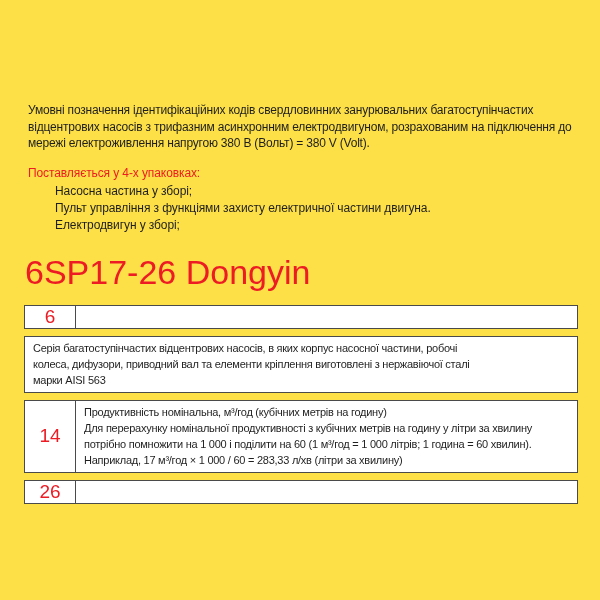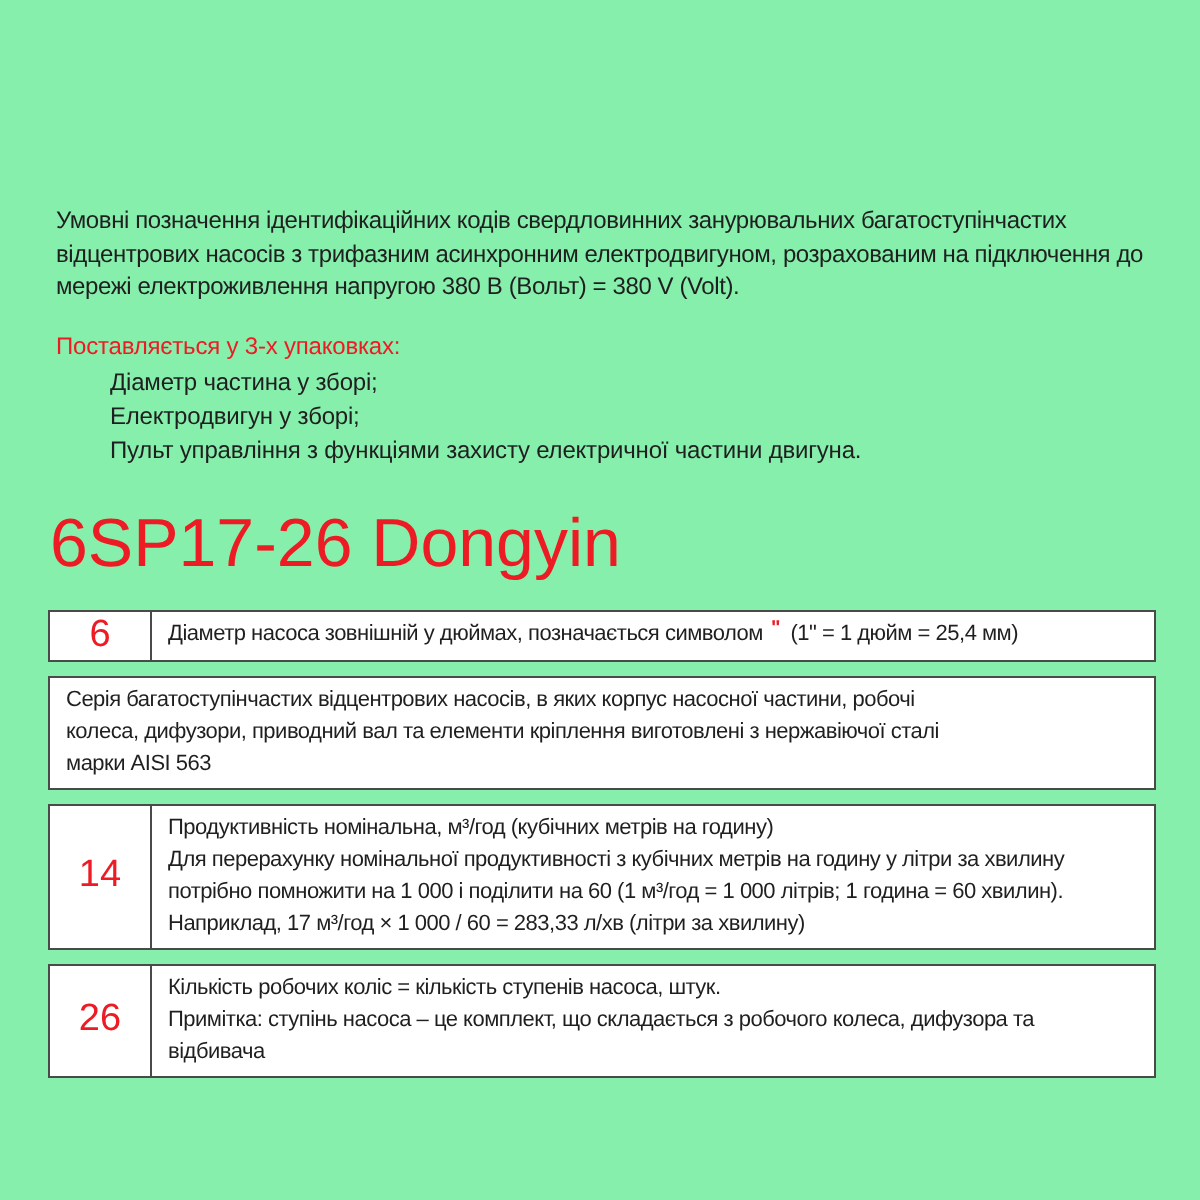--- a/index.html
+++ b/index.html
@@ -1,20 +1,20 @@
 <!DOCTYPE html>
 <html lang="uk" style="--accent-red: #ed1c24; --text: #1f1f1f; --border: #4a4a4a;"><head>
 <meta charset="utf-8">
 <style>
   html, body { margin: 0; padding: 0; background: #ffffff; }
   .page {
     position: relative;
     width: 600px;
     height: 600px;
-    background: #86efac;
+    background: #fde047;
     overflow: hidden;
     font-family: "Liberation Sans", sans-serif;
     color: var(--text, #1f1f1f);
   }
   .content { padding: 102px 18px 0 28px; }
 
   .intro {
     margin: 0;
     width: 552px;
     font-size: 12px;
@@ -79,53 +79,49 @@
 </head>
 <body>
 
 <div class="page">
   <div class="content">
 
     <p class="intro">Умовні позначення ідентифікаційних кодів свердловинних занурювальних багатоступінчастих
 відцентрових насосів з трифазним асинхронним електродвигуном, розрахованим на підключення до
 мережі електроживлення напругою 380 В (Вольт) = 380 V (Volt).</p>
 
-    <p class="pack-head">Поставляється у 3-х упаковках:</p>
+    <p class="pack-head">Поставляється у 4-х упаковках:</p>
 
     <div class="pack-list">
-      <div class="pack-item">Діаметр частина у зборі;</div>
+      <div class="pack-item">Насосна частина у зборі;</div>
+      <div class="pack-item">Пульт управління з функціями захисту електричної частини двигуна.</div>
       <div class="pack-item">Електродвигун у зборі;</div>
-      <div class="pack-item">Пульт управління з функціями захисту електричної частини двигуна.</div>
     </div>
 
     <h1 class="model">6SP17-26 Dongyin</h1>
 
     <div class="spec-table">
 
       <div class="row">
         <div class="code">6</div>
-        <div class="desc"><span class="seg">Діаметр насоса зовнішній у дюймах, позначається символом</span><span class="sup-red">"</span><span class="seg">(1" = 1 дюйм = 25,4 мм)</span></div>
       </div>
 
       <div class="row">
         <div class="desc">Серія багатоступінчастих відцентрових насосів, в яких корпус насосної частини, робочі
 колеса, дифузори, приводний вал та елементи кріплення виготовлені з нержавіючої сталі
 марки AISI 563</div>
       </div>
 
       <div class="row">
         <div class="code">14</div>
         <div class="desc">Продуктивність номінальна, м³/год (кубічних метрів на годину)
 Для перерахунку номінальної продуктивності з кубічних метрів на годину у літри за хвилину
 потрібно помножити на 1 000 і поділити на 60 (1 м³/год = 1 000 літрів; 1 година = 60 хвилин).
 Наприклад, 17 м³/год × 1 000 / 60 = 283,33 л/хв (літри за хвилину)</div>
       </div>
 
       <div class="row">
         <div class="code">26</div>
-        <div class="desc">Кількість робочих коліс = кількість ступенів насоса, штук.
-Примітка: ступінь насоса – це комплект, що складається з робочого колеса, дифузора та
-відбивача</div>
       </div>
 
     </div>
   </div>
 </div>
 
 </body></html>

